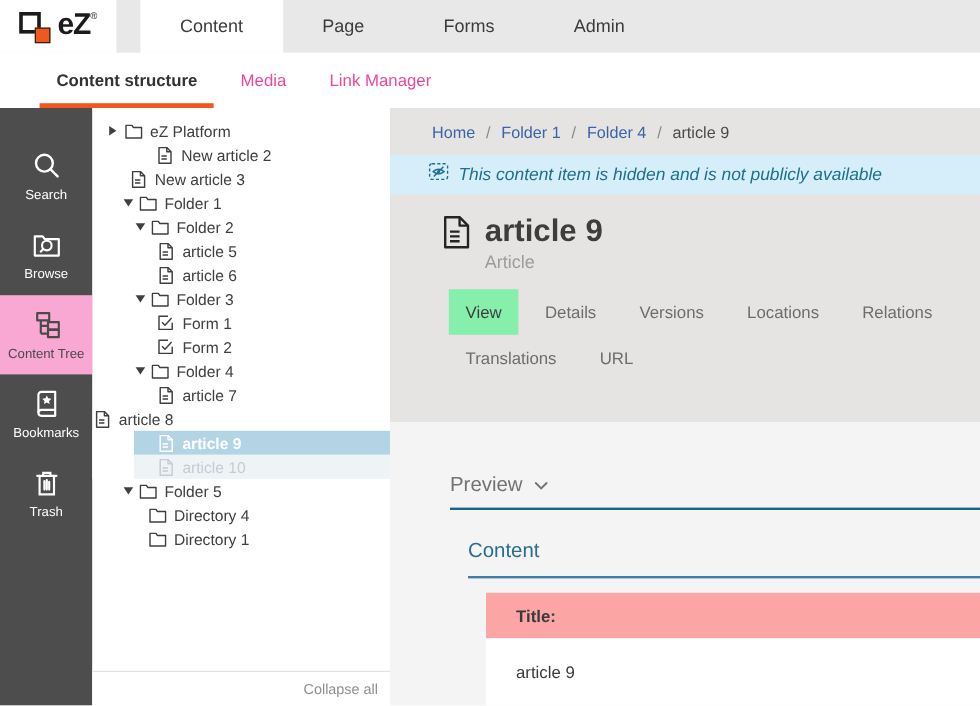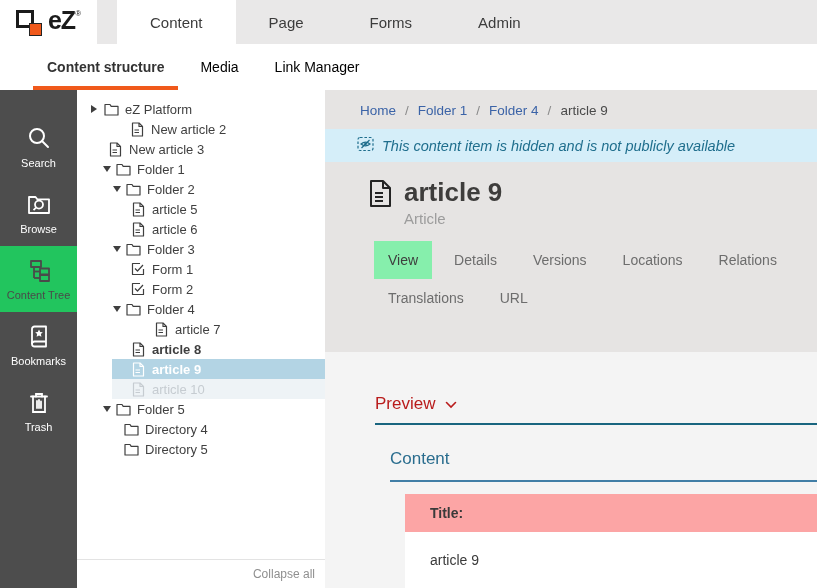--- a/index.html
+++ b/index.html
@@ -14,30 +14,30 @@
   .sq1 { position:absolute; top:0; left:0; width:18px; height:18px; border:3px solid #1b1b1b; background:#fff; }
   .sq2 { position:absolute; right:1px; bottom:1px; width:13px; height:13px; background:#f0591b; border:1px solid #242424; }
   .logo-text { font-size:25px; font-weight:bold; color:#1b1b1b; line-height:1; letter-spacing:-1px; }
   .logo-reg { font-size:8px; color:#1b1b1b; margin-top:1px; }
   .topnav-tabs { display:flex; margin-left:20px; }
   .top-tab { padding:0 33px; display:flex; align-items:center; font-size:15px; color:#3c3c3c; cursor:pointer; }
   .top-tab.active { background:#fff; }
 
   
   .subnav { height:46px; background:#fff; display:flex; align-items:stretch; padding-left:33px; gap:8px; }
-  .subnav-item { font-size:14px; color:#000000; display:flex; align-items:center; padding:0 14px; cursor:pointer; border-bottom:4px solid transparent; padding-top:4px; }
+  .subnav-item { font-size:14px; color:#ec4899; display:flex; align-items:center; padding:0 14px; cursor:pointer; border-bottom:4px solid transparent; padding-top:4px; }
   .subnav-item.active { font-weight:bold; color:#333; border-bottom-color:#f0591b; }
 
   
   .body-row { display:flex; height:498px; }
 
   .sidebar { width:77px; background:#4d4d4d; display:flex; flex-direction:column; padding-top:24px; flex:none; }
   .side-item { height:66px; display:flex; flex-direction:column; align-items:center; justify-content:center; gap:5px; color:#fff; font-size:11px; cursor:pointer;text-align:center; }
   .side-item svg { display:block; }
-  .side-item.active { background:#22c55e; color:#4a4a4a; }
+  .side-item.active { background:#f9a8d4; color:#4a4a4a; }
 
   .tree-panel { width:248px; background:#fff; position:relative; padding-top:9px; flex:none; }
   .tree-row { height:20px; display:flex; align-items:center; font-size:13px; color:#3f3f3f; cursor:pointer; white-space:nowrap; }
   .tw { width:12px; flex:none; display:flex; align-items:center; }
   .tw.expanded::before { content:""; display:inline-block; border-left:4px solid transparent; border-right:4px solid transparent; border-top:6px solid #3f3f3f; }
   .tw.collapsed::before { content:""; display:inline-block; border-top:4px solid transparent; border-bottom:4px solid transparent; border-left:6px solid #3f3f3f; }
   .tsp { width:4px; flex:none; }
   .ti { width:16px; height:16px; margin-right:6px; flex:none; display:flex; align-items:center; justify-content:center; }
   .tree-row.selected { background:linear-gradient(90deg,#fff 35px,#b3d4e4 35px); color:#fff; font-weight:bold; }
   .tree-row.hidden-item { background:linear-gradient(90deg,#fff 35px,#eef3f6 35px); color:#c6ccd1; }
@@ -53,21 +53,21 @@
   .notice { margin-top:11px; background:#d5eef9; height:33px; display:flex; align-items:center; padding-left:32px; gap:8px; color:#1f6e8d; }
   .notice-text { font-style:italic; color:#1f6e8d; font-size:14.5px; }
   .title-block { padding-left:43px; margin-top:17px; display:flex; gap:11px; color:#242424; }
   .title-text h1 { font-size:26px; font-weight:bold; color:#3e3d3c; line-height:1.05; }
   .subtitle { font-size:15px; color:#9c9c9c; margin-top:4px; }
   .tabs { margin-left:49px; margin-top:14px; display:flex; flex-wrap:wrap; width:443px; }
   .tab { padding:11px 14px; font-size:14px; color:#6d6d6d; margin-right:8px; cursor:pointer; }
   .tab.active { background:#86efac; color:#3e3e3e; }
 
   .main-body { flex:1; background:#f4f4f4; padding:42px 0 0 50px; min-width:0; }
-  .preview-row { display:flex; align-items:center; gap:10px; color:#b91c1c; font-size:17px; padding-bottom:9px; border-bottom:2px solid #19657f; cursor:pointer; }
+  .preview-row { display:flex; align-items:center; gap:10px; color:#737373; font-size:17px; padding-bottom:9px; border-bottom:2px solid #19657f; cursor:pointer; }
   .content-section { margin-left:15px; margin-top:24px; }
   .content-heading { color:#2a6d8e; font-size:17px; padding-bottom:11px; border-bottom:2px solid #417ea6; }
   .field-table { margin-left:15px; margin-top:12px; }
   .field-name { background:#fca5a5; padding:11px 0 11px 25px; font-weight:bold; font-size:14px; color:#3a3a3a; }
   .field-value { background:#fff; padding:20px 0 23px 25px; font-size:14px; color:#3a3a3a; }
 </style>
 </head>
 <body>
 
 <div class="app">
@@ -254,31 +254,31 @@
           </div>
           <div class="tree-row" style="padding-left: 36px;">
             <span class="tw expanded"></span>
             <span class="ti">
               <svg width="15" height="13" viewBox="0 0 15 13" fill="none" stroke="currentColor" stroke-width="1.2" stroke-linejoin="round">
                 <path d="M1 12 V1.5 h5 l1.2 1.8 H14 V12 Z"></path>
               </svg>
             </span>
             <span>Folder 4</span>
           </div>
-          <div class="tree-row" style="padding-left: 76px;">
+          <div class="tree-row" style="padding-left: 53px;">
             <span class="ti">
               <svg width="13" height="15" viewBox="0 0 13 15" fill="none" stroke="currentColor" stroke-width="1.2" stroke-linejoin="round">
                 <path d="M1.5 1 H8 L11.5 4.5 V14 H1.5 Z"></path>
                 <path d="M8 1 V4.5 H11.5"></path>
                 <path d="M3.5 8 H8 M3.5 10.5 H8"></path>
               </svg>
             </span>
             <span>article 7</span>
           </div>
-          <div class="tree-row" style="padding-left: 53px; font-weight: bold;">
+          <div class="tree-row" style="">
             <span class="ti">
               <svg width="13" height="15" viewBox="0 0 13 15" fill="none" stroke="currentColor" stroke-width="1.2" stroke-linejoin="round">
                 <path d="M1.5 1 H8 L11.5 4.5 V14 H1.5 Z"></path>
                 <path d="M8 1 V4.5 H11.5"></path>
                 <path d="M3.5 8 H8 M3.5 10.5 H8"></path>
               </svg>
             </span>
             <span>article 8</span>
           </div>
           <div class="tree-row selected" style="padding-left: 53px;">
@@ -317,21 +317,21 @@
               </svg>
             </span>
             <span>Directory 4</span>
           </div>
           <div class="tree-row" style="padding-left: 46px;">
             <span class="ti">
               <svg width="15" height="13" viewBox="0 0 15 13" fill="none" stroke="currentColor" stroke-width="1.2" stroke-linejoin="round">
                 <path d="M1 12 V1.5 h5 l1.2 1.8 H14 V12 Z"></path>
               </svg>
             </span>
-            <span>Directory 5</span>
+            <span>Directory 1</span>
           </div>
         </div>
       <div class="collapse-all">Collapse all</div>
     </div>
 
     <div class="main">
       <div class="main-header">
         <div class="breadcrumb" id="breadcrumb">
             <span class="bc-link">Home</span>
             <span class="bc-sep">/</span>

